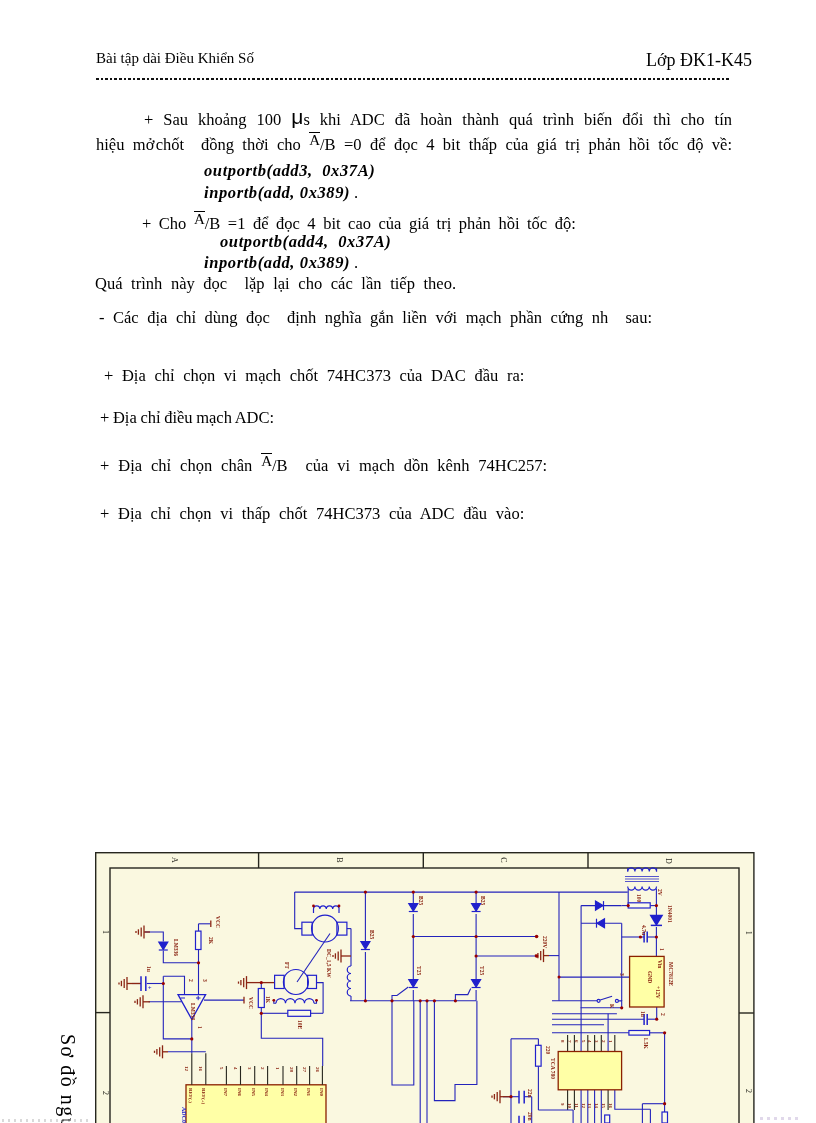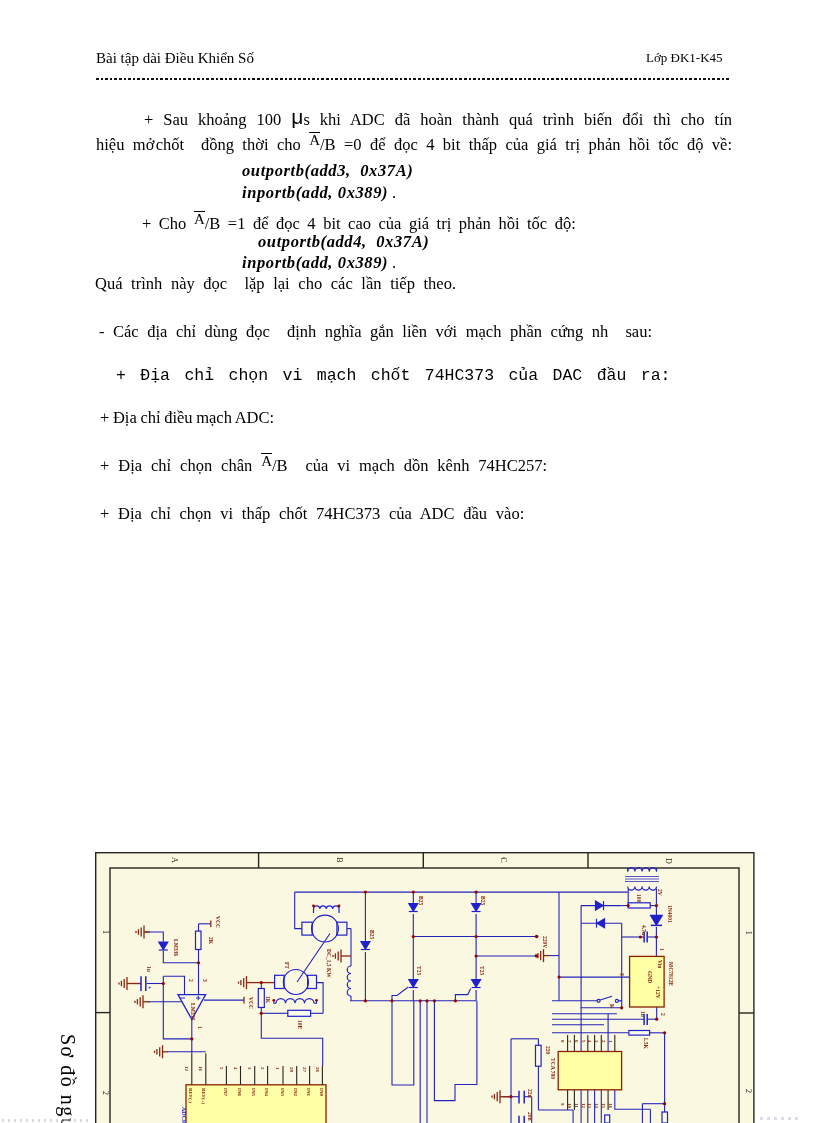--- a/index.html
+++ b/index.html
@@ -1,42 +1,42 @@
 <!DOCTYPE html>
 <html><head>
 <meta charset="utf-8">
 <style>
 html,body{margin:0;padding:0;}
 body{width:816px;height:1123px;position:relative;background:#ffffff;overflow:hidden;
   font-family:"Liberation Serif",serif;color:#000;}
 .ln{position:absolute;white-space:nowrap;font-size:16.5px;}
 .j{white-space:normal;}
-.code{font-weight:bold;font-style:italic;letter-spacing:0.6px;margin-left:38px;}
+.code{font-weight:bold;font-style:italic;letter-spacing:0.6px;}
 .abar{display:inline-block;position:relative;top:-5px;font-size:15px;border-top:1.2px solid #000;line-height:1;padding-top:0px;}
 .ab{display:inline-block;}
 </style>
 </head>
 <body>
 
 <div class="ln" style="left:96px;top:50px;font-size:15px;">Bài tập dài Điều Khiển Số</div>
-<div class="ln" style="left:646px;top:50px;font-size:13px;">Lớp ĐK1-K45</div>
+<div class="ln" style="left:646px;top:50px;font-size:18px;">Lớp ĐK1-K45</div>
 <div style="position:absolute;left:96px;top:78px;width:635px;height:2px;background:repeating-linear-gradient(90deg,#111 0 2.6px,#fff 2.6px 4.6px);"></div>
 
 <div class="ln j" style="left:96px;top:107px;width:636px;text-indent:48px;text-align:justify;text-align-last:justify;word-spacing:2px;">+ Sau khoảng 100 <span style="font-family:'Liberation Sans';font-size:21px;line-height:1;position:relative;top:-1px;">μ</span>s khi ADC đã hoàn thành quá trình biến đổi thì cho tín</div>
 <div class="ln j" style="left:96px;top:135px;width:636px;text-align:justify;text-align-last:justify;">hiệu mở chốt&nbsp; đồng thời cho <span class="ab"><span class="abar">A</span>/B</span> =0 để đọc 4 bit thấp của giá trị phản hồi tốc độ về:</div>
 <div class="ln code" style="left:204px;top:161px;">outportb(add3,&nbsp; 0x37A)</div>
 <div class="ln code" style="left:204px;top:183px;">inportb(add, 0x389)<span style="font-style:normal;font-weight:normal;"> .</span></div>
 <div class="ln" style="left:142px;top:214px;word-spacing:3.4px;font-family:Liberation Serif, serif;">+ Cho <span class="ab"><span class="abar">A</span>/B</span> =1 để đọc 4 bit cao của giá trị phản hồi tốc độ:</div>
 <div class="ln code" style="left:220px;top:232px;font-style:italic;">outportb(add4,&nbsp; 0x37A)</div>
 <div class="ln code" style="left:204px;top:253px;">inportb(add, 0x389)<span style="font-style:normal;font-weight:normal;"> .</span></div>
 <div class="ln" style="left:95px;top:274px;word-spacing:4.5px;">Quá trình này đọc&nbsp; lặp lại cho các lần tiếp theo.</div>
 
-<div class="ln" style="left:99px;top:322px;word-spacing:4.4px;">- Các địa chỉ dùng đọc&nbsp; định nghĩa gắn liền với mạch phần cứng nh&nbsp; sau:</div>
-
-<div class="ln" style="left:116px;top:366px;word-spacing:4.5px;font-family:Liberation Mono, monospace;">+ Địa chỉ chọn vi mạch chốt 74HC373 của DAC đầu ra:</div>
+<div class="ln" style="left:99px;top:308px;word-spacing:4.4px;">- Các địa chỉ dùng đọc&nbsp; định nghĩa gắn liền với mạch phần cứng nh&nbsp; sau:</div>
+
+<div class="ln" style="left:104px;top:366px;word-spacing:4.5px;">+ Địa chỉ chọn vi mạch chốt 74HC373 của DAC đầu ra:</div>
 <div class="ln" style="left:100px;top:408px;word-spacing:-0.5px;">+ Địa chỉ điều mạch ADC:</div>
 <div class="ln" style="left:100px;top:456px;word-spacing:4.8px;">+ Địa chỉ chọn chân <span class="ab"><span class="abar">A</span>/B</span>&nbsp; của vi mạch dồn kênh 74HC257:</div>
 <div class="ln" style="left:100px;top:504px;word-spacing:4.6px;">+ Địa chỉ chọn vi thấp chốt 74HC373 của ADC đầu vào:</div>
 
 <div style="position:absolute;left:79px;top:1034px;transform-origin:0 0;transform:rotate(90deg);font-size:20px;letter-spacing:1.5px;white-space:nowrap;">Sơ đồ nguyên lý</div>
 
 <svg width="816" height="1123" viewBox="0 0 816 1123" style="position:absolute;left:0;top:0;">
 
 <rect x="95.7" y="852.7" width="658.2" height="272" fill="#FAF8E0" stroke="none"></rect>
 

